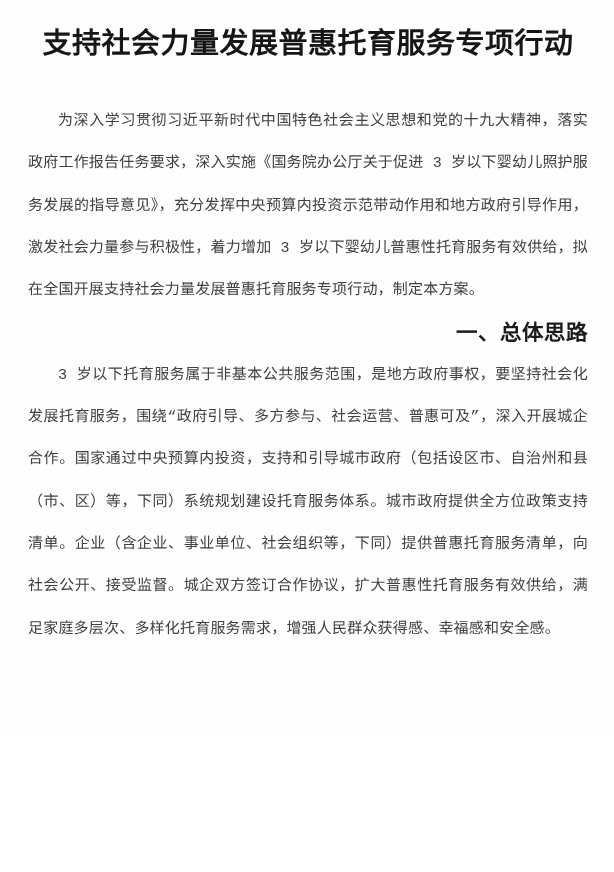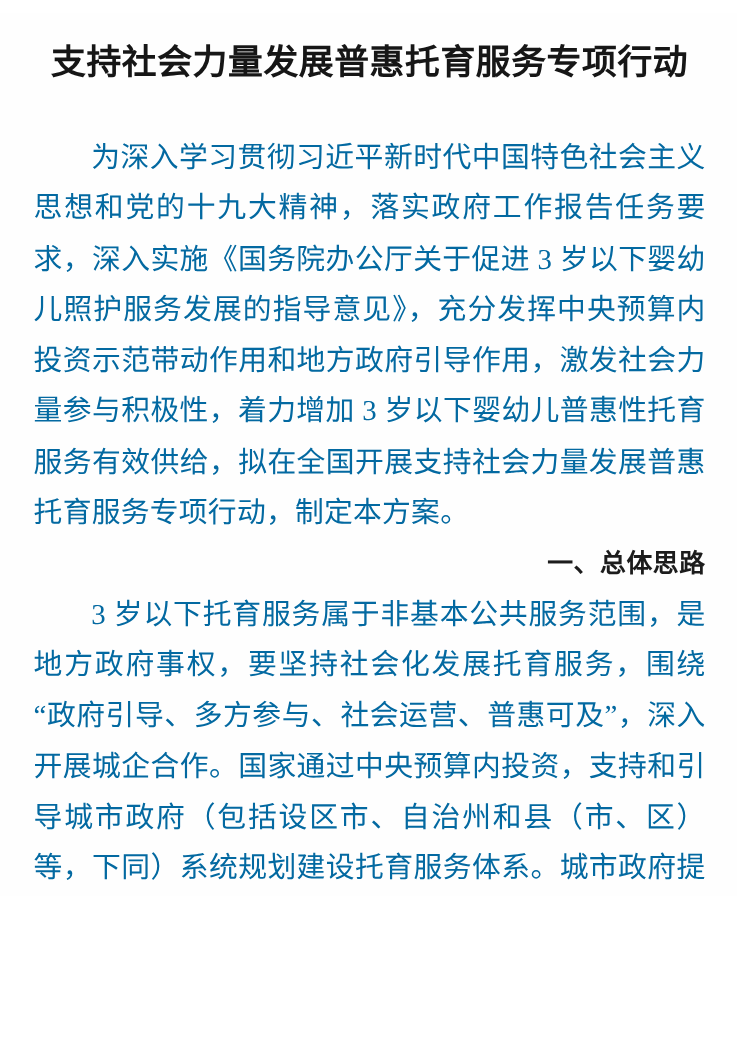--- a/index.html
+++ b/index.html
@@ -4,49 +4,49 @@
 <style>
   html, body {
     margin: 0;
     padding: 0;
     background: #ffffff;
   }
   .page {
     position: relative;
     width: 614px;
     height: 736px;
-    margin: 11px auto;
+    margin: 1px auto;
     background: #fefefe;
     overflow: hidden;
     box-sizing: border-box;
     padding: 22px 26px 0 28px;
     color: #2b2b2b;
   }
   .doc-title {
     font-family: "Liberation Serif", "DejaVu Serif", serif;
     font-weight: 700;
     font-size: 29px;
     line-height: 40px;
     text-align: center;
     color: #161616;
     letter-spacing: 0.5px;
     margin: 0;
   }
   .doc-content {
     margin-top: 38px;
   }
   .body-para {
-    font-family: Liberation Serif, serif;
-    font-size: 24px;
+    font-family: Liberation Mono, monospace;
+    font-size: 15px;
     line-height: 42.3px;
     text-align: justify;
     text-justify: inter-ideograph;
     text-indent: 2em;
     letter-spacing: 0.2px;
-    color: #0369a1;
+    color: #404040;
     margin: 0;
   }
   .section-heading {
     font-family: "Liberation Sans", "DejaVu Sans", sans-serif;
     font-weight: 700;
     font-size: 21.5px;
     line-height: 42.3px;
     text-indent: 2em;
     color: #1c1c1c;
     letter-spacing: 0.5px;

